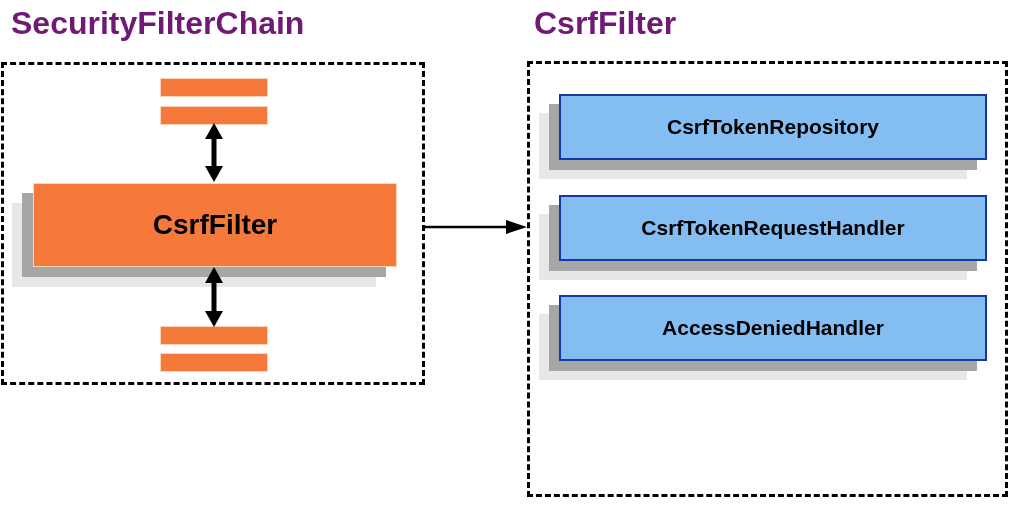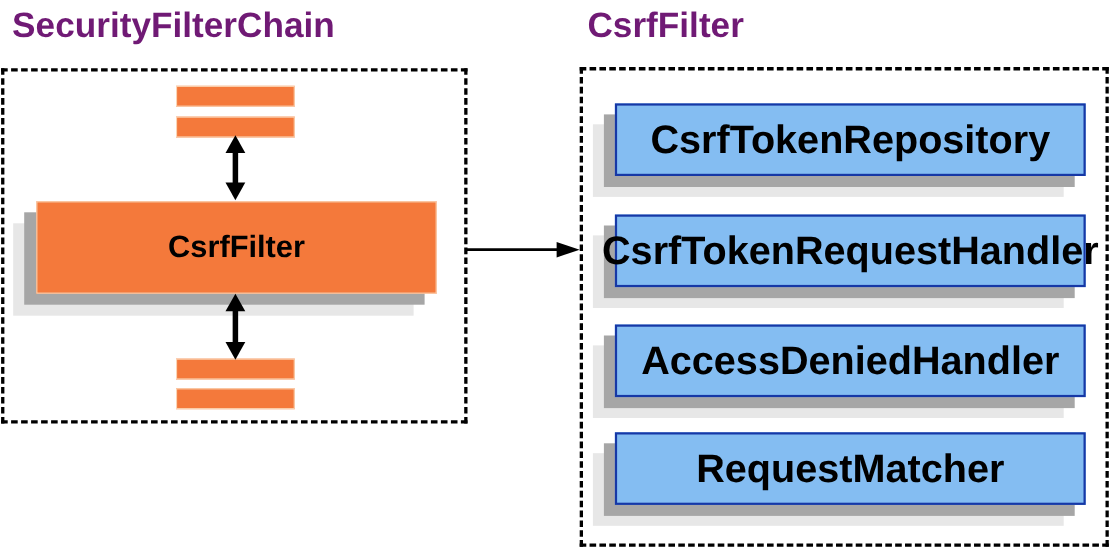--- a/index.html
+++ b/index.html
@@ -30,21 +30,21 @@
     background:#F4793B; border:1px solid #FBD5B5; box-sizing:border-box;
     display:flex; align-items:center; justify-content:center;
     font-size:28px; font-weight:bold;
     box-shadow:-11px 10px 0 #A6A6A6, -21px 20px 0 #E7E7E7;
   }
 
   .component {
     position:absolute; left:559px; width:428px; height:66px;
     background:#84BDF2; border:2px solid #1638A6; box-sizing:border-box;
     display:flex; align-items:center; justify-content:center;
-    font-size:36px; font-weight:bold;
+    font-size:21px; font-weight:bold;
     box-shadow:-10px 10px 0 #A6A6A6, -20px 19px 0 #E7E7E7;
   }
   .comp-1 { top:94px; } .comp-2 { top:195px; } .comp-3 { top:295px; } .comp-4 { top:393px; }
 
   .arrow-svg { position:absolute; display:block; }
   .v-arrow-1 { left:196px; top:122px; }
   .v-arrow-2 { left:196px; top:266px; }
   .h-arrow   { left:422px; top:218px; }
 </style>
 </head>
@@ -87,17 +87,14 @@
 
   <div class="component comp-1">
     <span>CsrfTokenRepository</span>
   </div>
   <div class="component comp-2">
     <span>CsrfTokenRequestHandler</span>
   </div>
   <div class="component comp-3">
     <span>AccessDeniedHandler</span>
   </div>
-  <div class="component comp-4">
-    <span>RequestMatcher</span>
-  </div>
 
 </div>
 
 </body></html>

